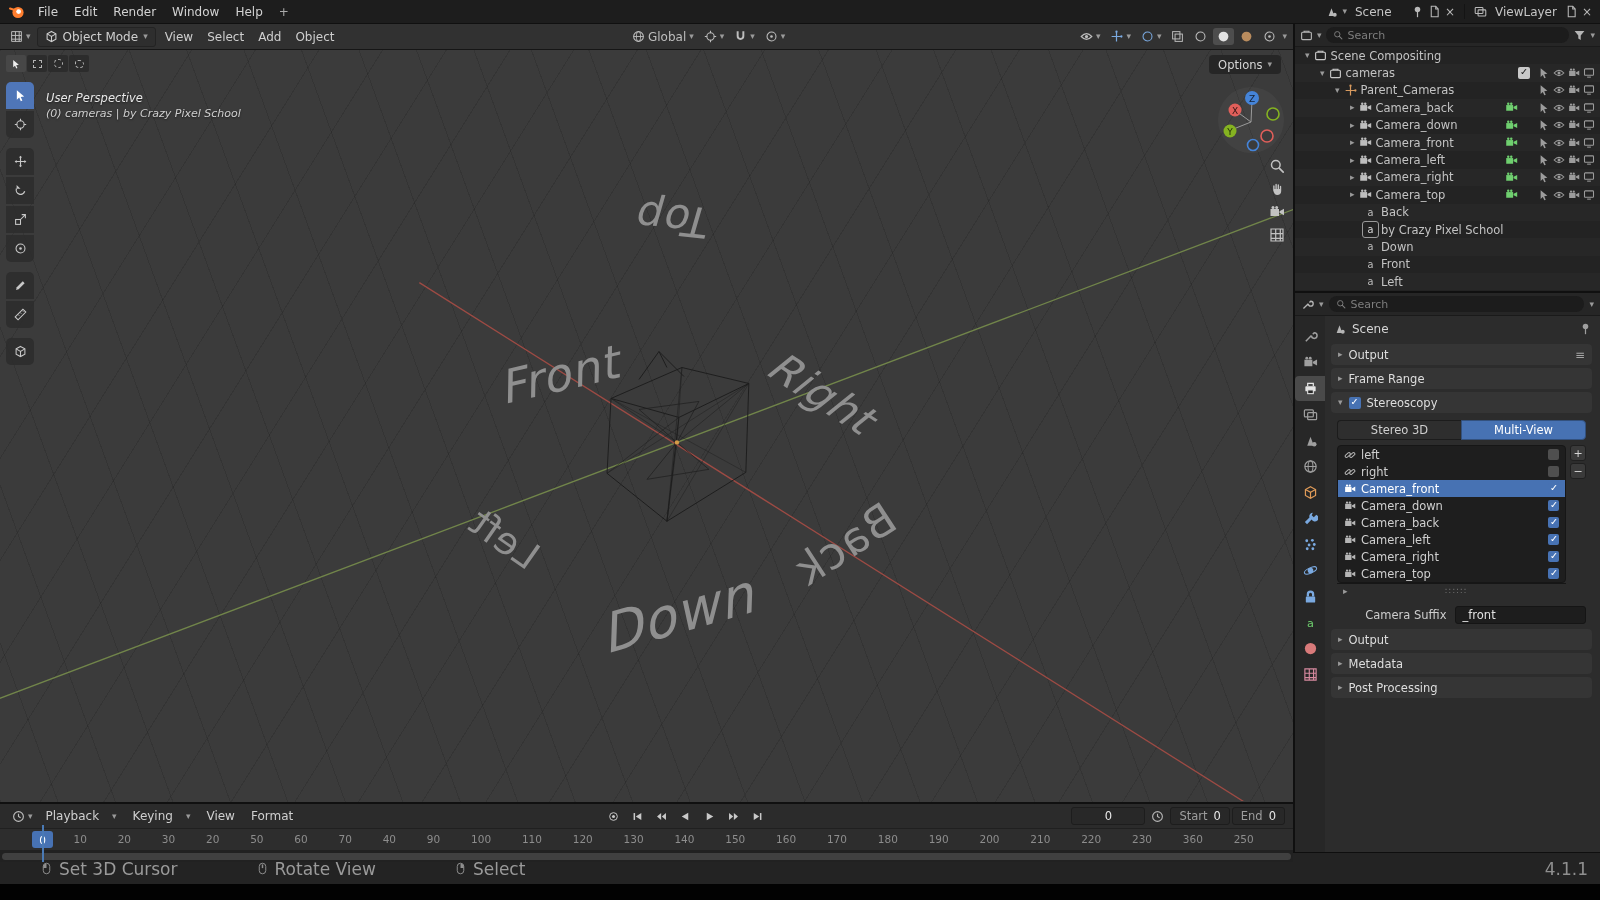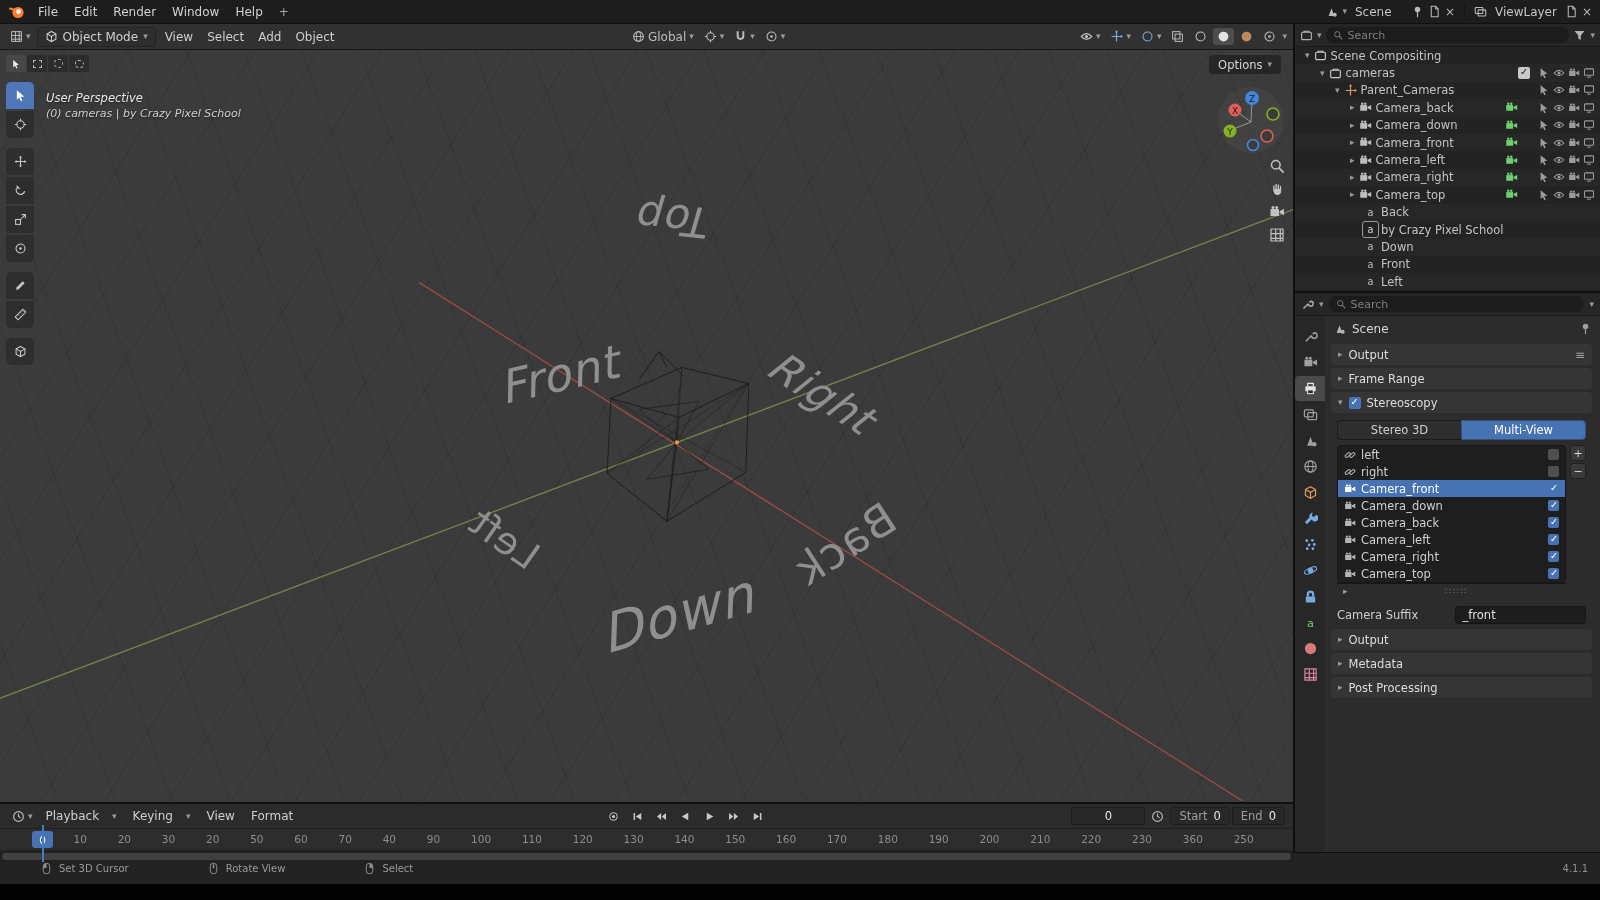--- a/index.html
+++ b/index.html
@@ -117,25 +117,25 @@
 .vrow .cb{margin-left:auto;width:11px;height:11px;}
 .vrow .i-link{display:none;}
 .vrow.t-link .i-link{display:block;}
 .vrow.t-link .cb{background:#4f4f4f;}
 .vrow.t-link .cb::after{content:"";}
 .vfoot{height:15px;display:flex;align-items:center;gap:6px;color:#8a8a8a;font-size:9px;padding:0 6px;border-top:1px solid #161616;}
 .vfoot .grip{margin:0 auto;letter-spacing:2px;color:#6f6f6f;}
 .listbtns{position:absolute;right:0;top:0;display:flex;flex-direction:column;gap:2px;}
 .lbtn{width:16px;height:16px;background:#3a3a3a;border:1px solid #202020;border-radius:3px;color:#d5d5d5;display:flex;align-items:center;justify-content:center;font-size:11px;line-height:1;}
 .suffix-row{display:flex;align-items:center;gap:8px;margin:8px 14px 2px 12px;flex:none;}
-.suffix-row .lbl{width:44%;color:#cdcdcd;font-size:11.5px;}
+.suffix-row .lbl{width:44%;text-align:right;color:#cdcdcd;font-size:11.5px;}
 .suffix-row .field{flex:1;background:#1d1d1d;border:1px solid #151515;border-radius:3px;height:18px;line-height:17px;padding:0 7px;color:#e0e0e0;font-size:11.5px;}
 .props-fill{flex:1;}
 
-.statusbar{height:32px;background:#232323;border-top:1px solid #0e0e0e;display:flex;align-items:center;padding:0 12px;color:#9a9a9a;font-size:10px;flex:none;}
+.statusbar{height:32px;background:#232323;border-top:1px solid #0e0e0e;display:flex;align-items:center;padding:0 12px;color:#9a9a9a;font-size:17px;flex:none;}
 .sb-item{display:flex;align-items:center;gap:6px;margin-right:78px;}
 .sb-item:first-child{margin-left:28px;}
 .sb-item .ic{width:13px;height:13px;color:#8f8f8f;}
 .sb-version{margin-left:auto;color:#8f8f8f;}
 .bottom-strip{height:16px;background:#020202;flex:none;}
 </style>
 </head>
 <body>
 
 <svg width="0" height="0" style="position:absolute">

